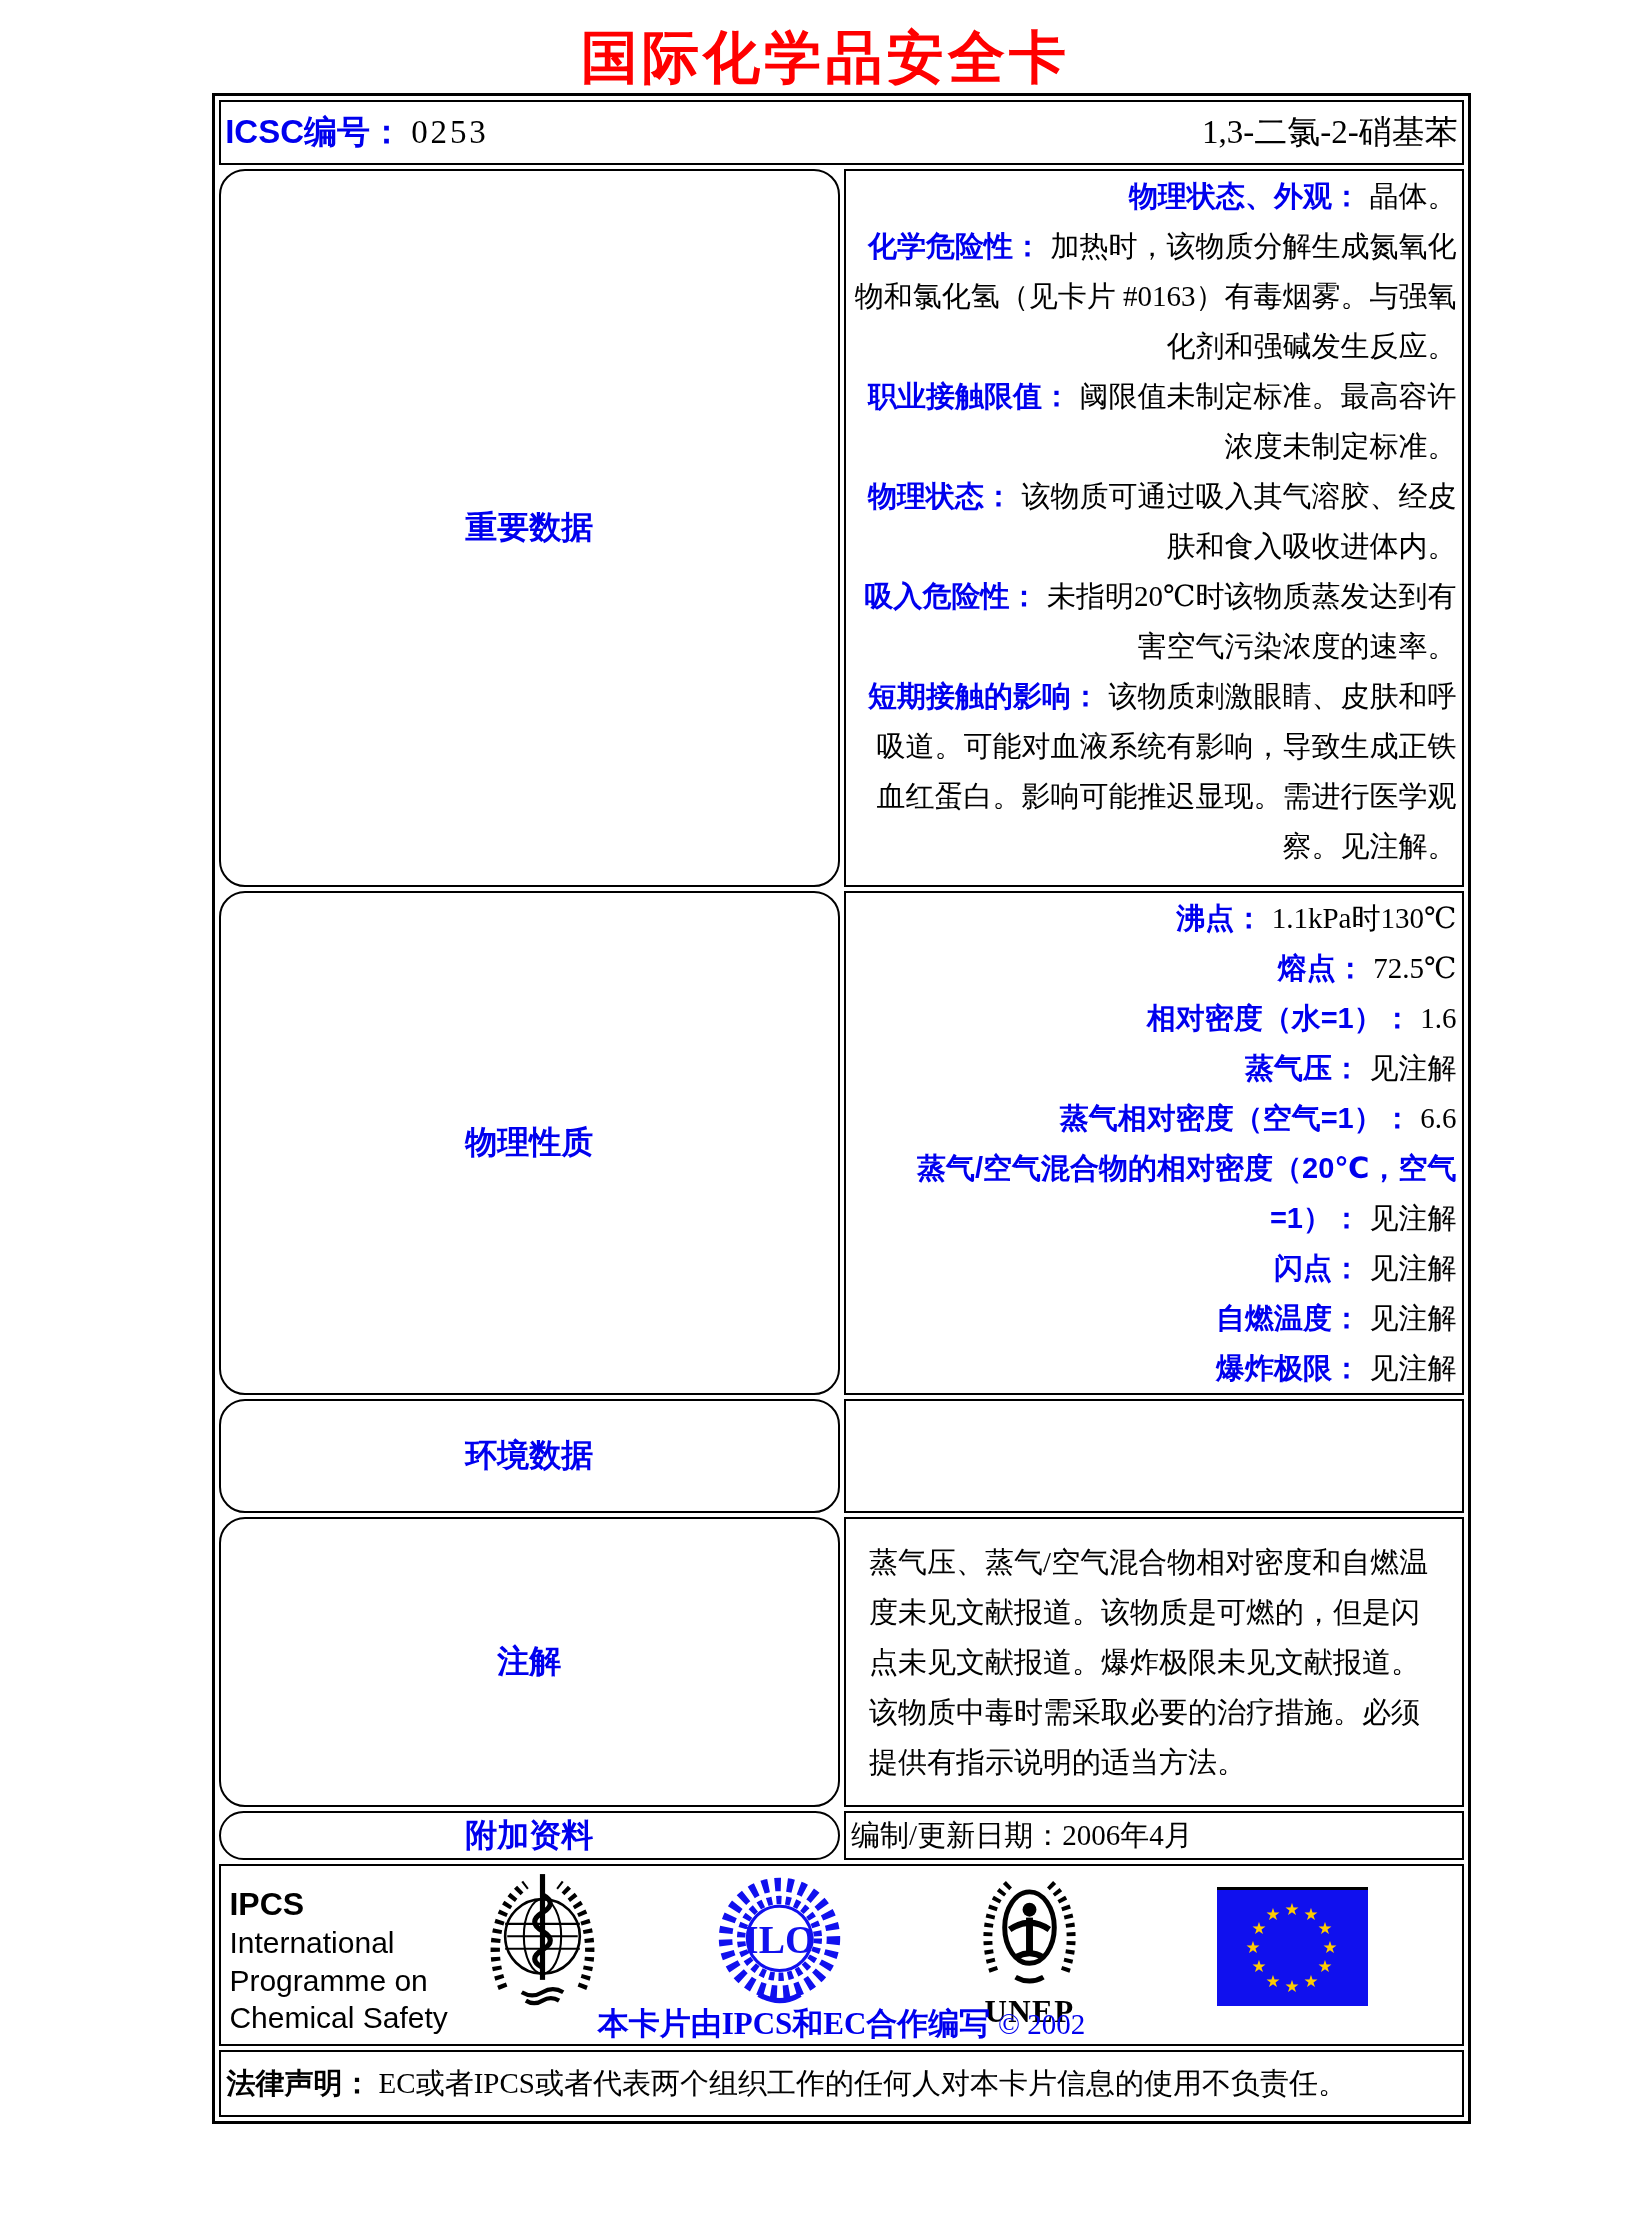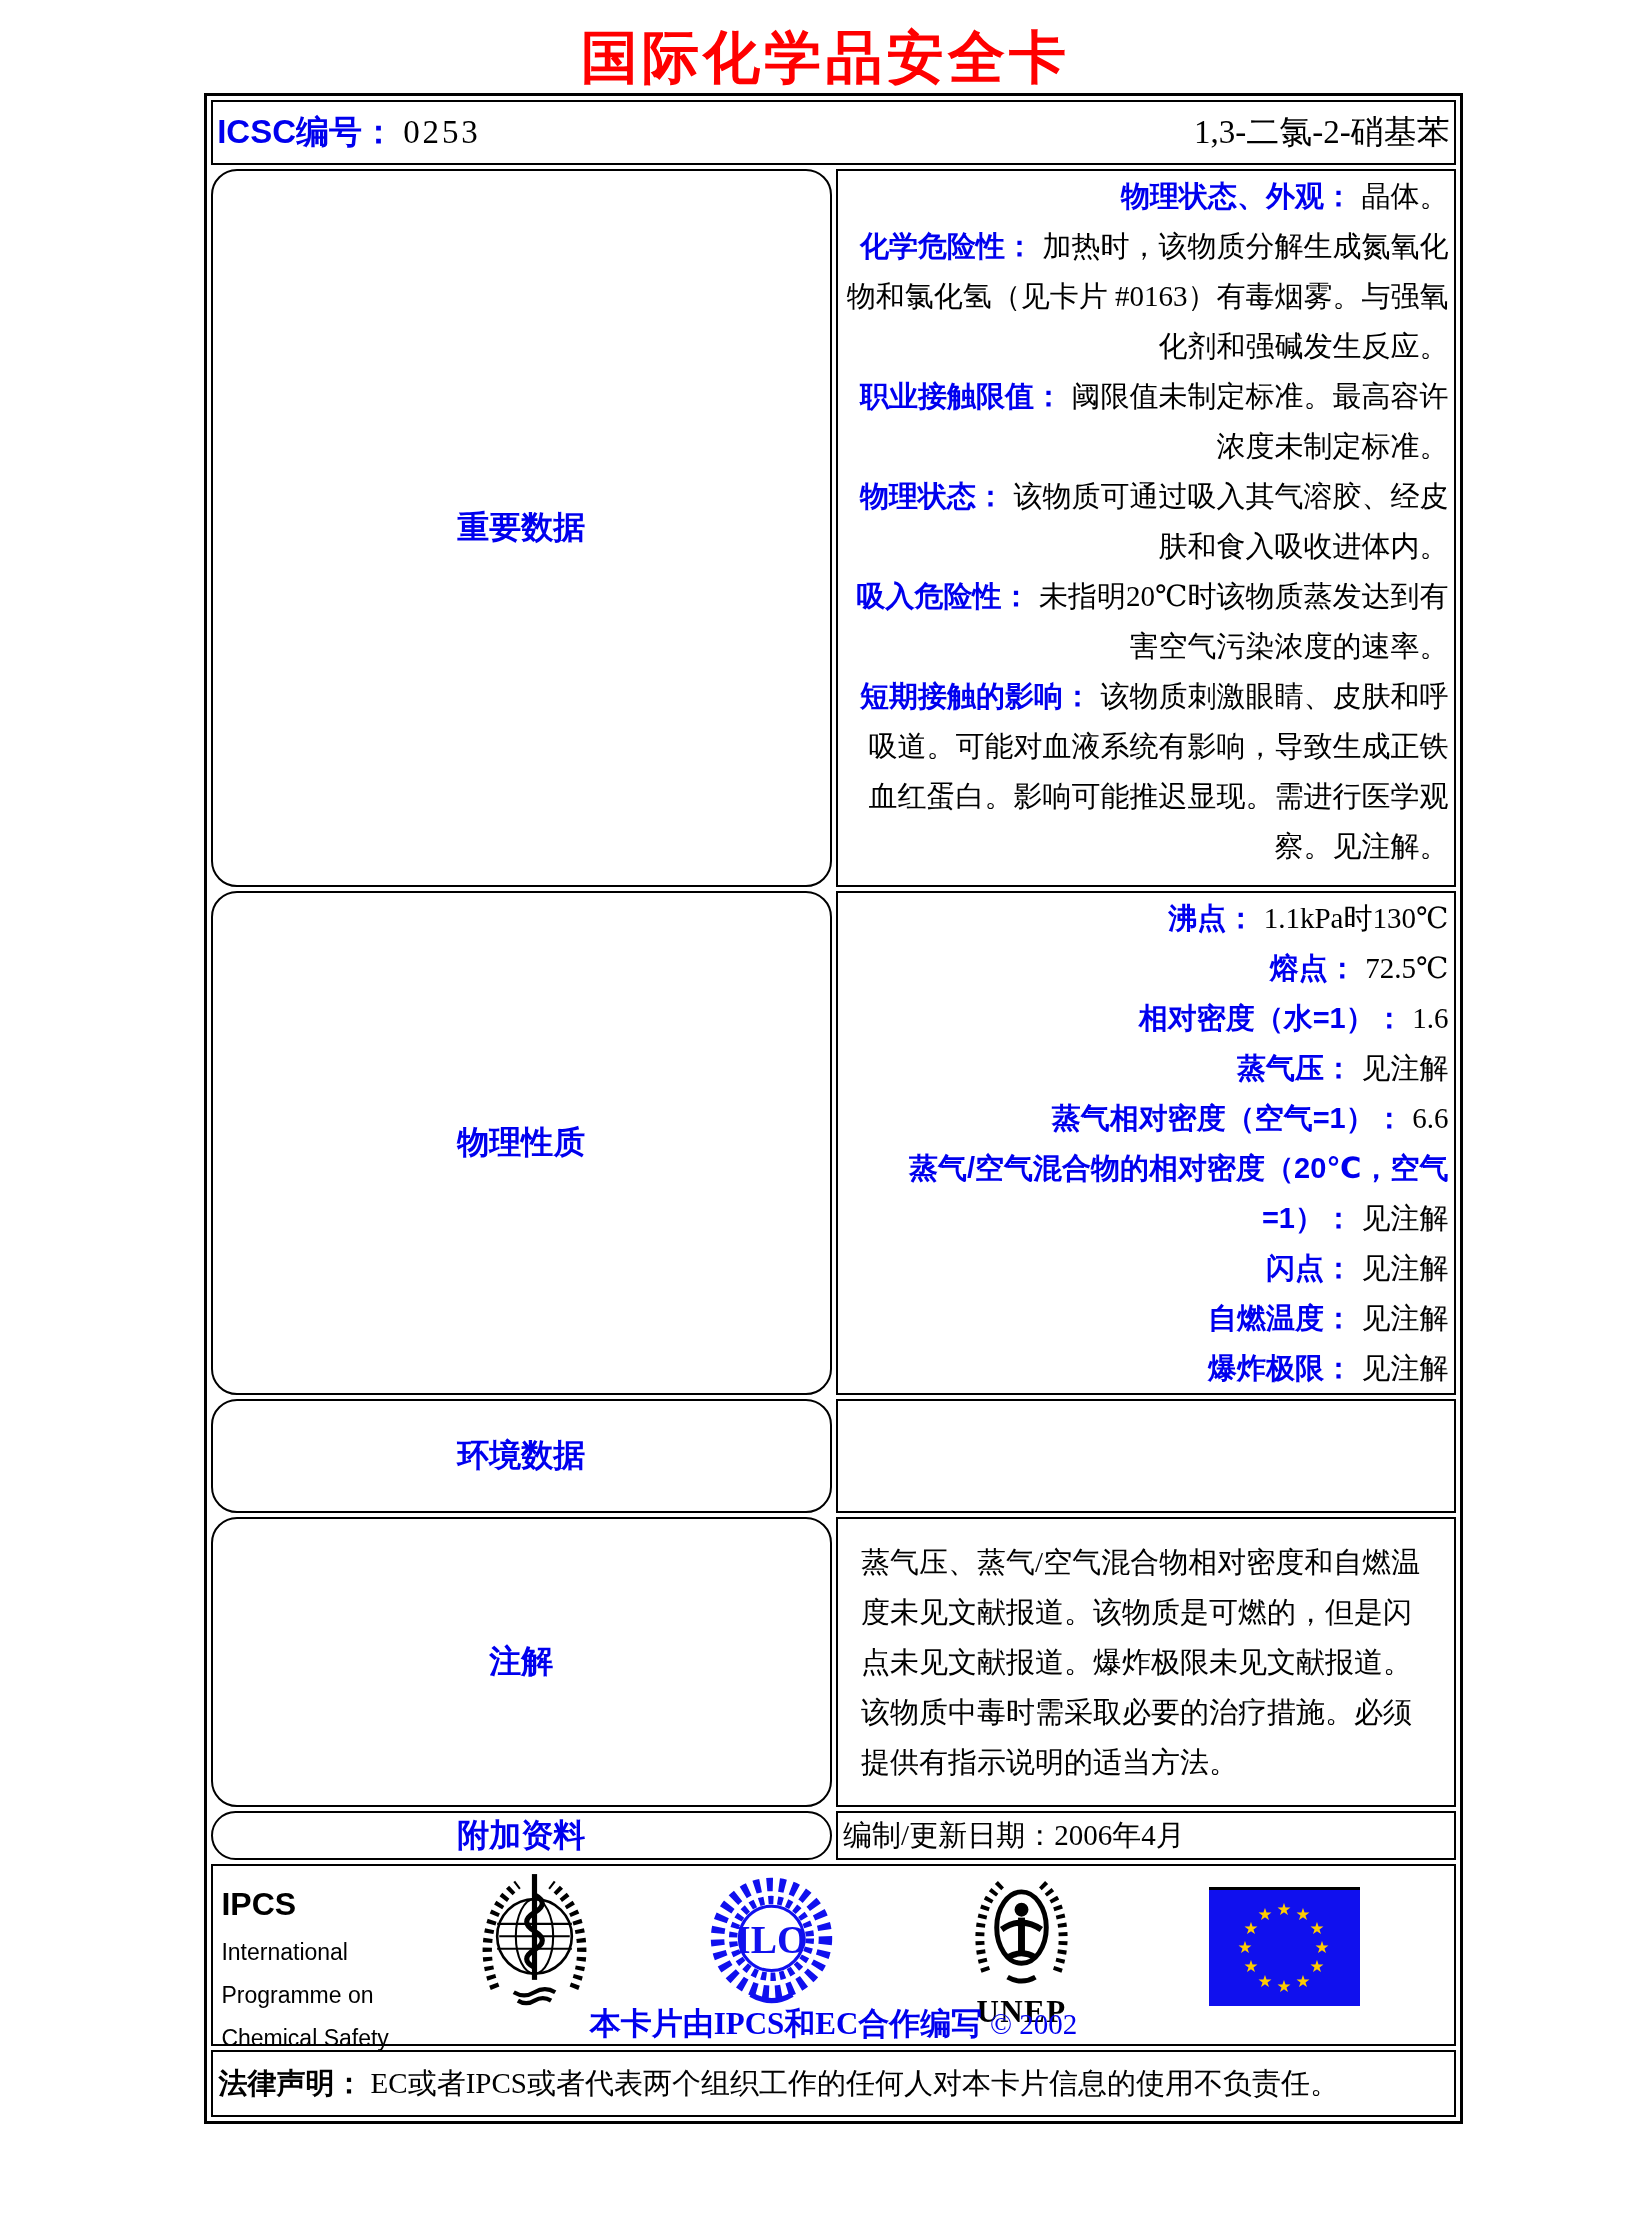--- a/index.html
+++ b/index.html
@@ -7,21 +7,21 @@
     width:1651px;height:2216px;background:#ffffff;position:relative;
     font-family:"Liberation Serif","DejaVu Serif",serif;color:#000;
   }
   .title{
     margin-top:19.5px;width:100%;text-align:center;
     font-size:57px;font-weight:bold;color:#ff0000;
     font-family:"Liberation Serif","DejaVu Serif",serif;
     letter-spacing:4.2px;
   }
   table.card{
-    position:absolute;left:204px;top:93px;width:1259px;
+    position:absolute;left:212px;top:93px;width:1259px;
     border:3.5px solid #000;border-collapse:separate;border-spacing:4.9px;
     background:#fff;table-layout:fixed;
   }
   td{border:2.1px solid #000;padding:0;vertical-align:middle;background:#fff;}
   td.rowlabel{
     width:160px;text-align:center;
     font-family:"Liberation Sans","DejaVu Sans",sans-serif;
     font-weight:bold;color:#0000ee;font-size:32px;border-radius:26px;
   }
   td.content{padding-left:5.6px;padding-right:5.6px;vertical-align:top;}
@@ -41,21 +41,21 @@
     font-family:"Liberation Sans","DejaVu Sans",sans-serif;
     font-weight:bold;color:#0000ee;padding-right:8.4px;
   }
   p.entry .val{color:#000;}
   .notes-text{font-size:29px;line-height:50px;margin:18px;}
   .addl{font-size:29px;line-height:45px;margin:0;}
   .logos-cell{position:relative;height:178px;border-radius:21px;}
   .ipcs-block{position:absolute;left:8.4px;top:18px;
     font-family:"Liberation Sans","DejaVu Sans",sans-serif;line-height:1.25;}
   .ipcs-acro{font-size:32px;font-weight:bold;}
-  .ipcs-line{font-size:23px;margin-top:14px;}
+  .ipcs-line{font-size:30px;}
   .logo{position:absolute;top:5.6px;width:125px;height:139px;text-align:center;}
   .logo-who{left:259px;}
   .logo-ilo{left:496px;}
   .logo-unep{left:746px;height:160px;}
   .unep-word{
     font-family:"Liberation Serif","DejaVu Serif",serif;font-weight:bold;
     font-size:31px;letter-spacing:1.4px;margin-top:-4.2px;
   }
   .eu-flag{
     position:absolute;left:996px;top:21px;width:151px;height:116px;

